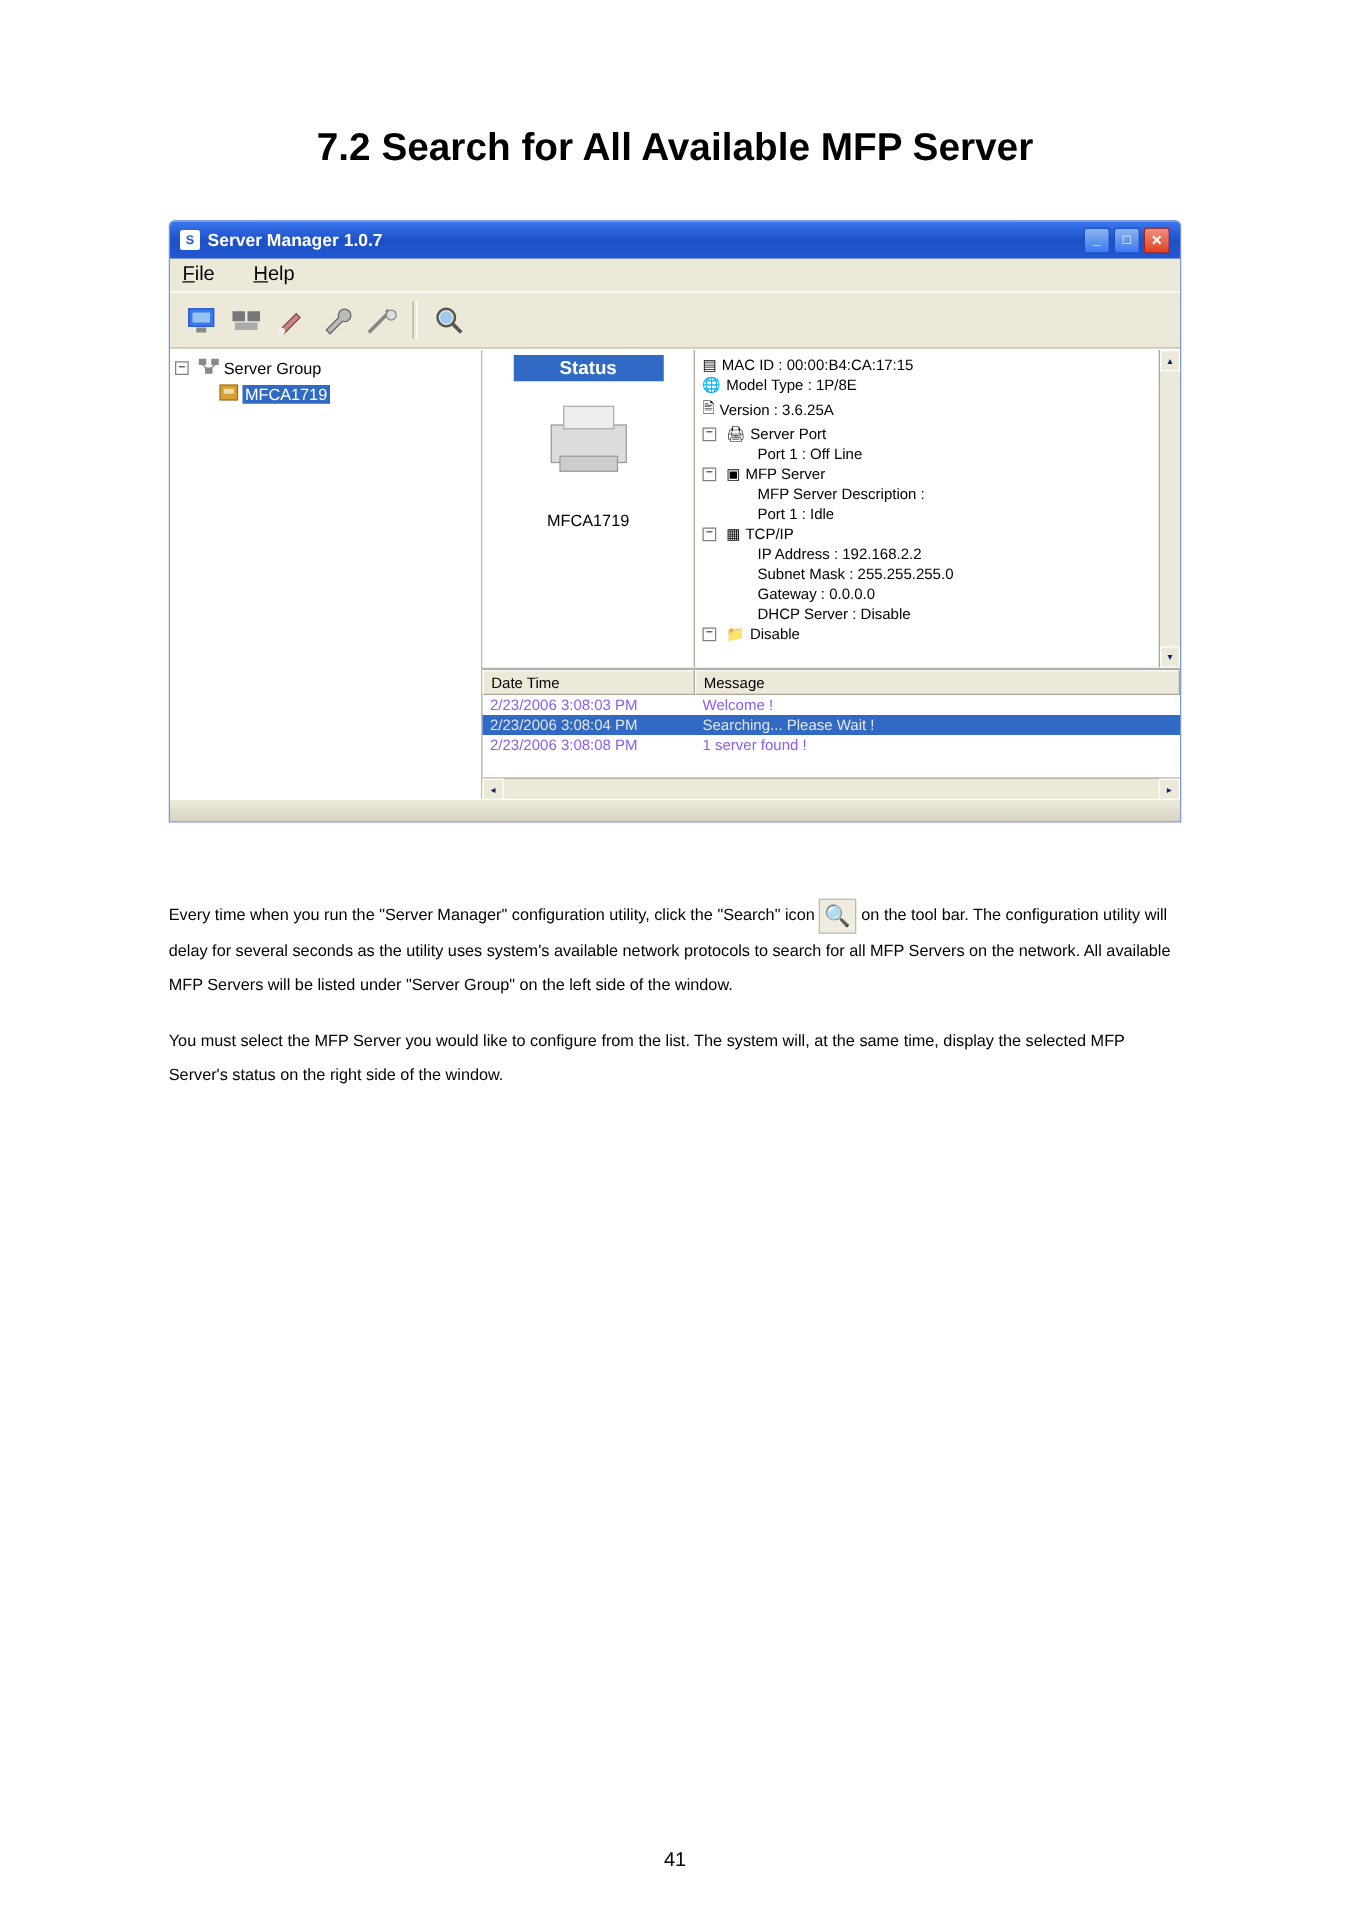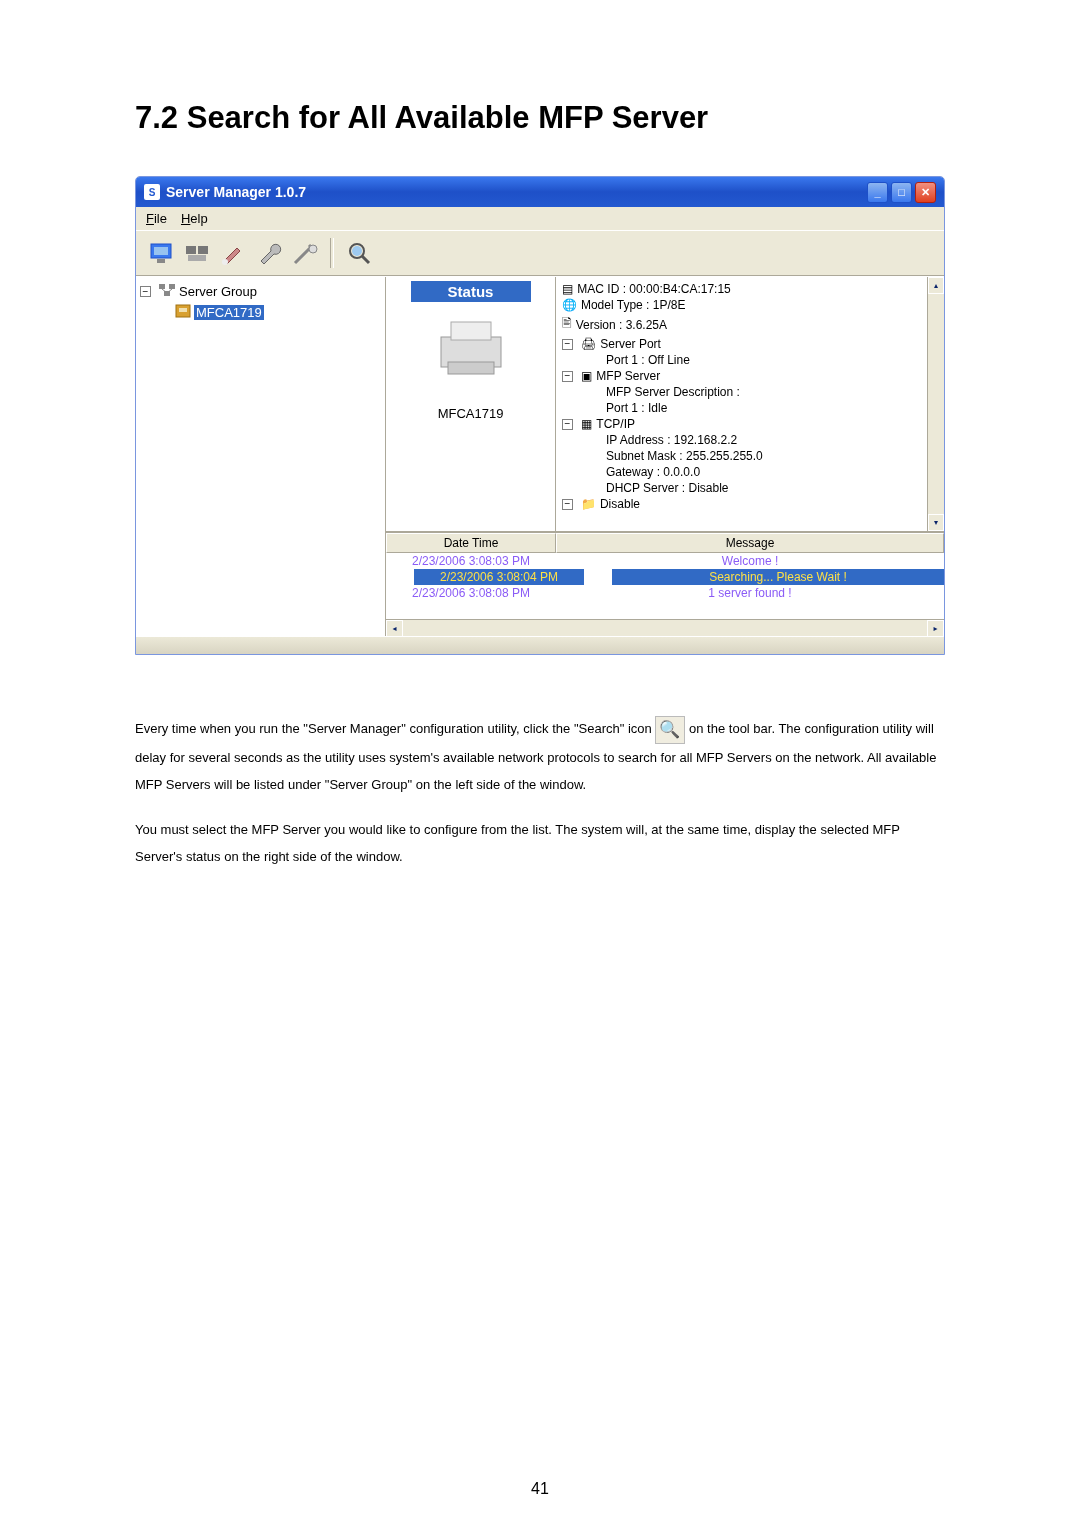--- a/index.html
+++ b/index.html
@@ -8,20 +8,21 @@
       background: #fff;
       width: 1080px;
       height: 1528px;
       padding: 100px 135px 20px 135px;
       position: relative;
     }
     h1 {
       font-size: 31px;
       font-weight: bold;
       margin-bottom: 40px;
+      text-align: center;
     }
     .window {
       border: 1px solid #7a96df;
       border-radius: 5px 5px 0 0;
       margin-bottom: 60px;
       background: #ece9d8;
       overflow: hidden;
     }
     .titlebar {
       background: linear-gradient(to bottom, #3a78ee, #1e50c8 50%, #2359d0);
@@ -56,23 +57,23 @@
       border-radius: 3px;
       color: #fff;
       font-size: 11px;
       display: flex; align-items: center; justify-content: center;
       font-weight: bold;
     }
     .win-btn.close { background: linear-gradient(to bottom, #f09080, #e04020); border-color: #b02010; }
     .menubar {
       background: #ece9d8;
       padding: 2px 4px;
-      font-size: 13px;
-      display: flex;
-      gap: 2px;
+      font-size: 16px;
+      display: flex;
+      gap: 19px;
     }
     .menubar span { padding: 2px 6px; }
     .menubar u { text-decoration: underline; }
     .toolbar {
       background: #ece9d8;
       border-top: 1px solid #fff;
       border-bottom: 1px solid #aca899;
       padding: 4px 8px;
       display: flex;
       align-items: center;
@@ -156,24 +157,24 @@
     .scrollbar-v {
       position: absolute; right: 0; top: 0; bottom: 0;
       width: 17px; background: #ece9d8;
       border-left: 1px solid #aca899;
     }
     .sb-arrow { height: 17px; background: #ece9d8; border: 1px solid #fff; display:flex; align-items:center; justify-content:center; font-size:8px; color:#0a246a;}
     .log-table {
       border-top: 1px solid #aca899;
       font-size: 12px;
     }
-    .log-head, .log-row { display: flex; text-align: center; }
+    .log-head, .log-row { display: flex; }
     .log-head div { background: #ece9d8; border: 1px solid #fff; border-right-color: #aca899; border-bottom-color:#aca899; padding: 2px 6px; }
     .log-row div { padding: 1px 6px; color: #8b5cf6; }
-    .log-row.sel div { background: #316ac5; color: #fde047; margin-left: 28px; }
+    .log-row.sel div { background: #316ac5; color: #e5e5e5; }
     .col-time { width: 170px; }
     .col-msg { flex: 1; }
     .log-scroll-h { height: 17px; background: #ece9d8; display: flex; justify-content: space-between; border-top: 1px solid #aca899; }
     .sh-arrow { width: 17px; height: 17px; background: #ece9d8; border:1px solid #fff; display:flex;align-items:center;justify-content:center;font-size:8px;color:#0a246a;}
     .statusbar { height: 18px; background: linear-gradient(to bottom, #ece9d8, #d8d4c2); border-top: 1px solid #fff; }
     .body-text {
       font-size: 13px;
       line-height: 2.1;
     }
     .body-text p { margin-bottom: 18px; }

